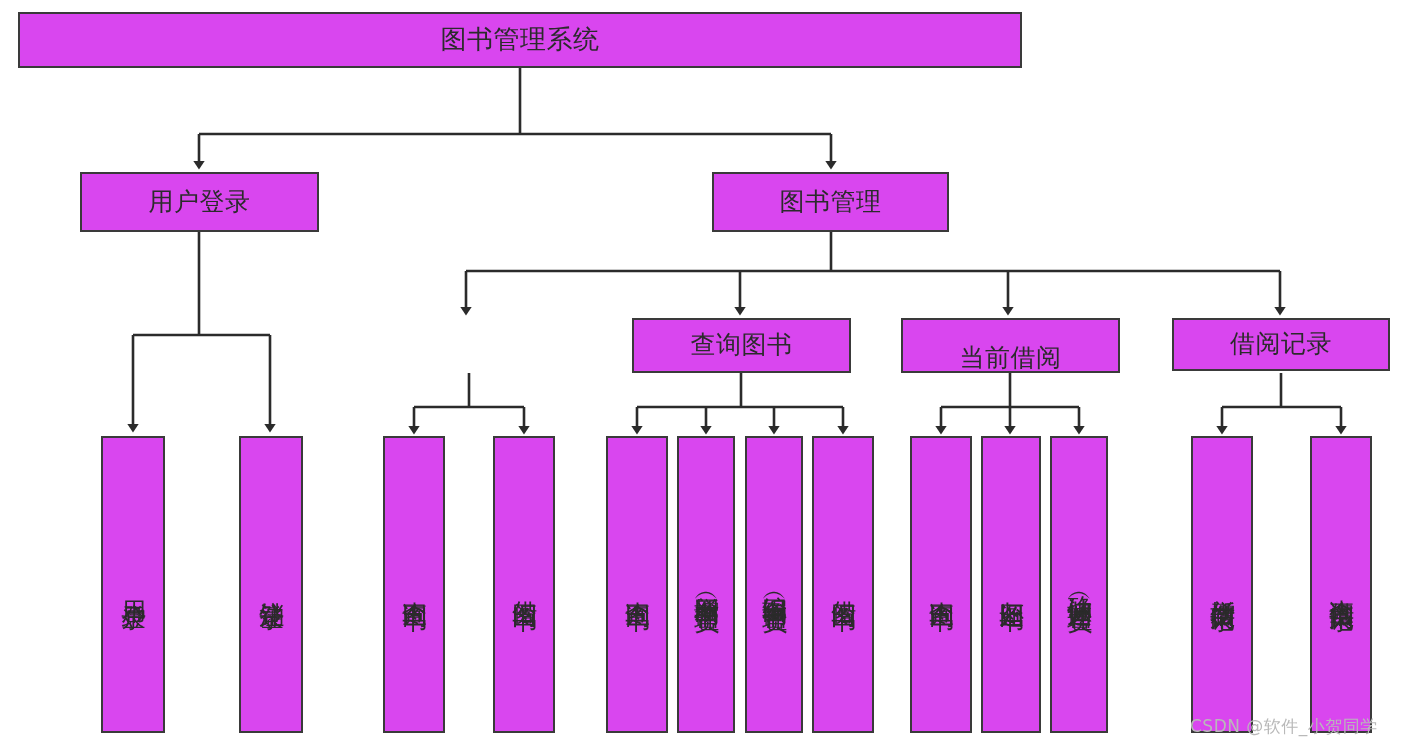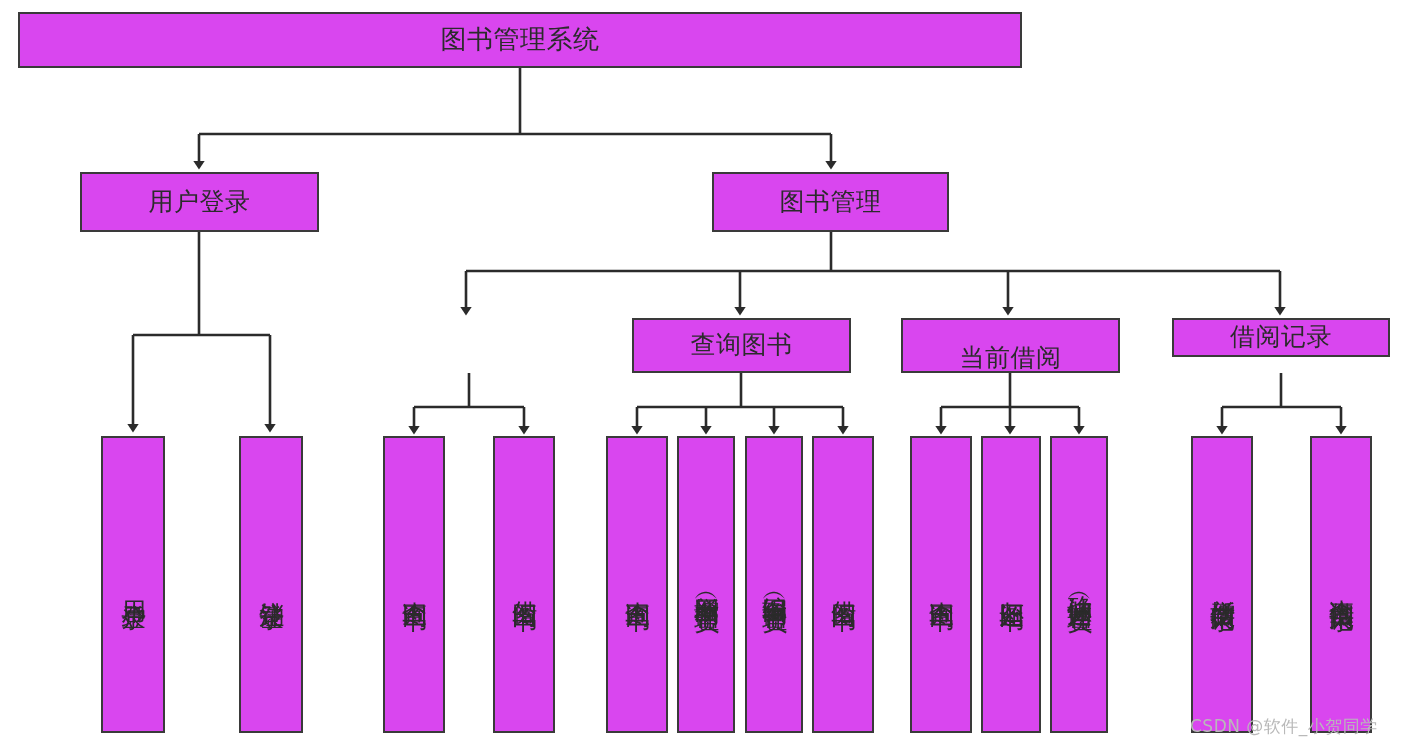--- a/index.html
+++ b/index.html
@@ -145,21 +145,21 @@
 
 
   <div class="node horiz" style="left:632px; top:318px; width:219px; height:55px;">
     <span class="node-label">查询图书</span>
   </div>
 
   <div class="node horiz" style="left:901px; top:318px; width:219px; height:55px;align-items:flex-end;">
     <span class="node-label">当前借阅</span>
   </div>
 
-  <div class="node horiz" style="left:1172px; top:318px; width:218px; height:39px;">
+  <div class="node horiz" style="left:1172px; top:318px; width:218px; height:53px;">
     <span class="node-label">借阅记录</span>
   </div>
 
   <div class="node vert" style="left:101px; top:436px; width:64px; height:297px;">
     <span class="node-label">用户登录</span>
   </div>
 
   <div class="node vert" style="left:239px; top:436px; width:64px; height:297px;">
     <span class="node-label">注销登录</span>
   </div>

